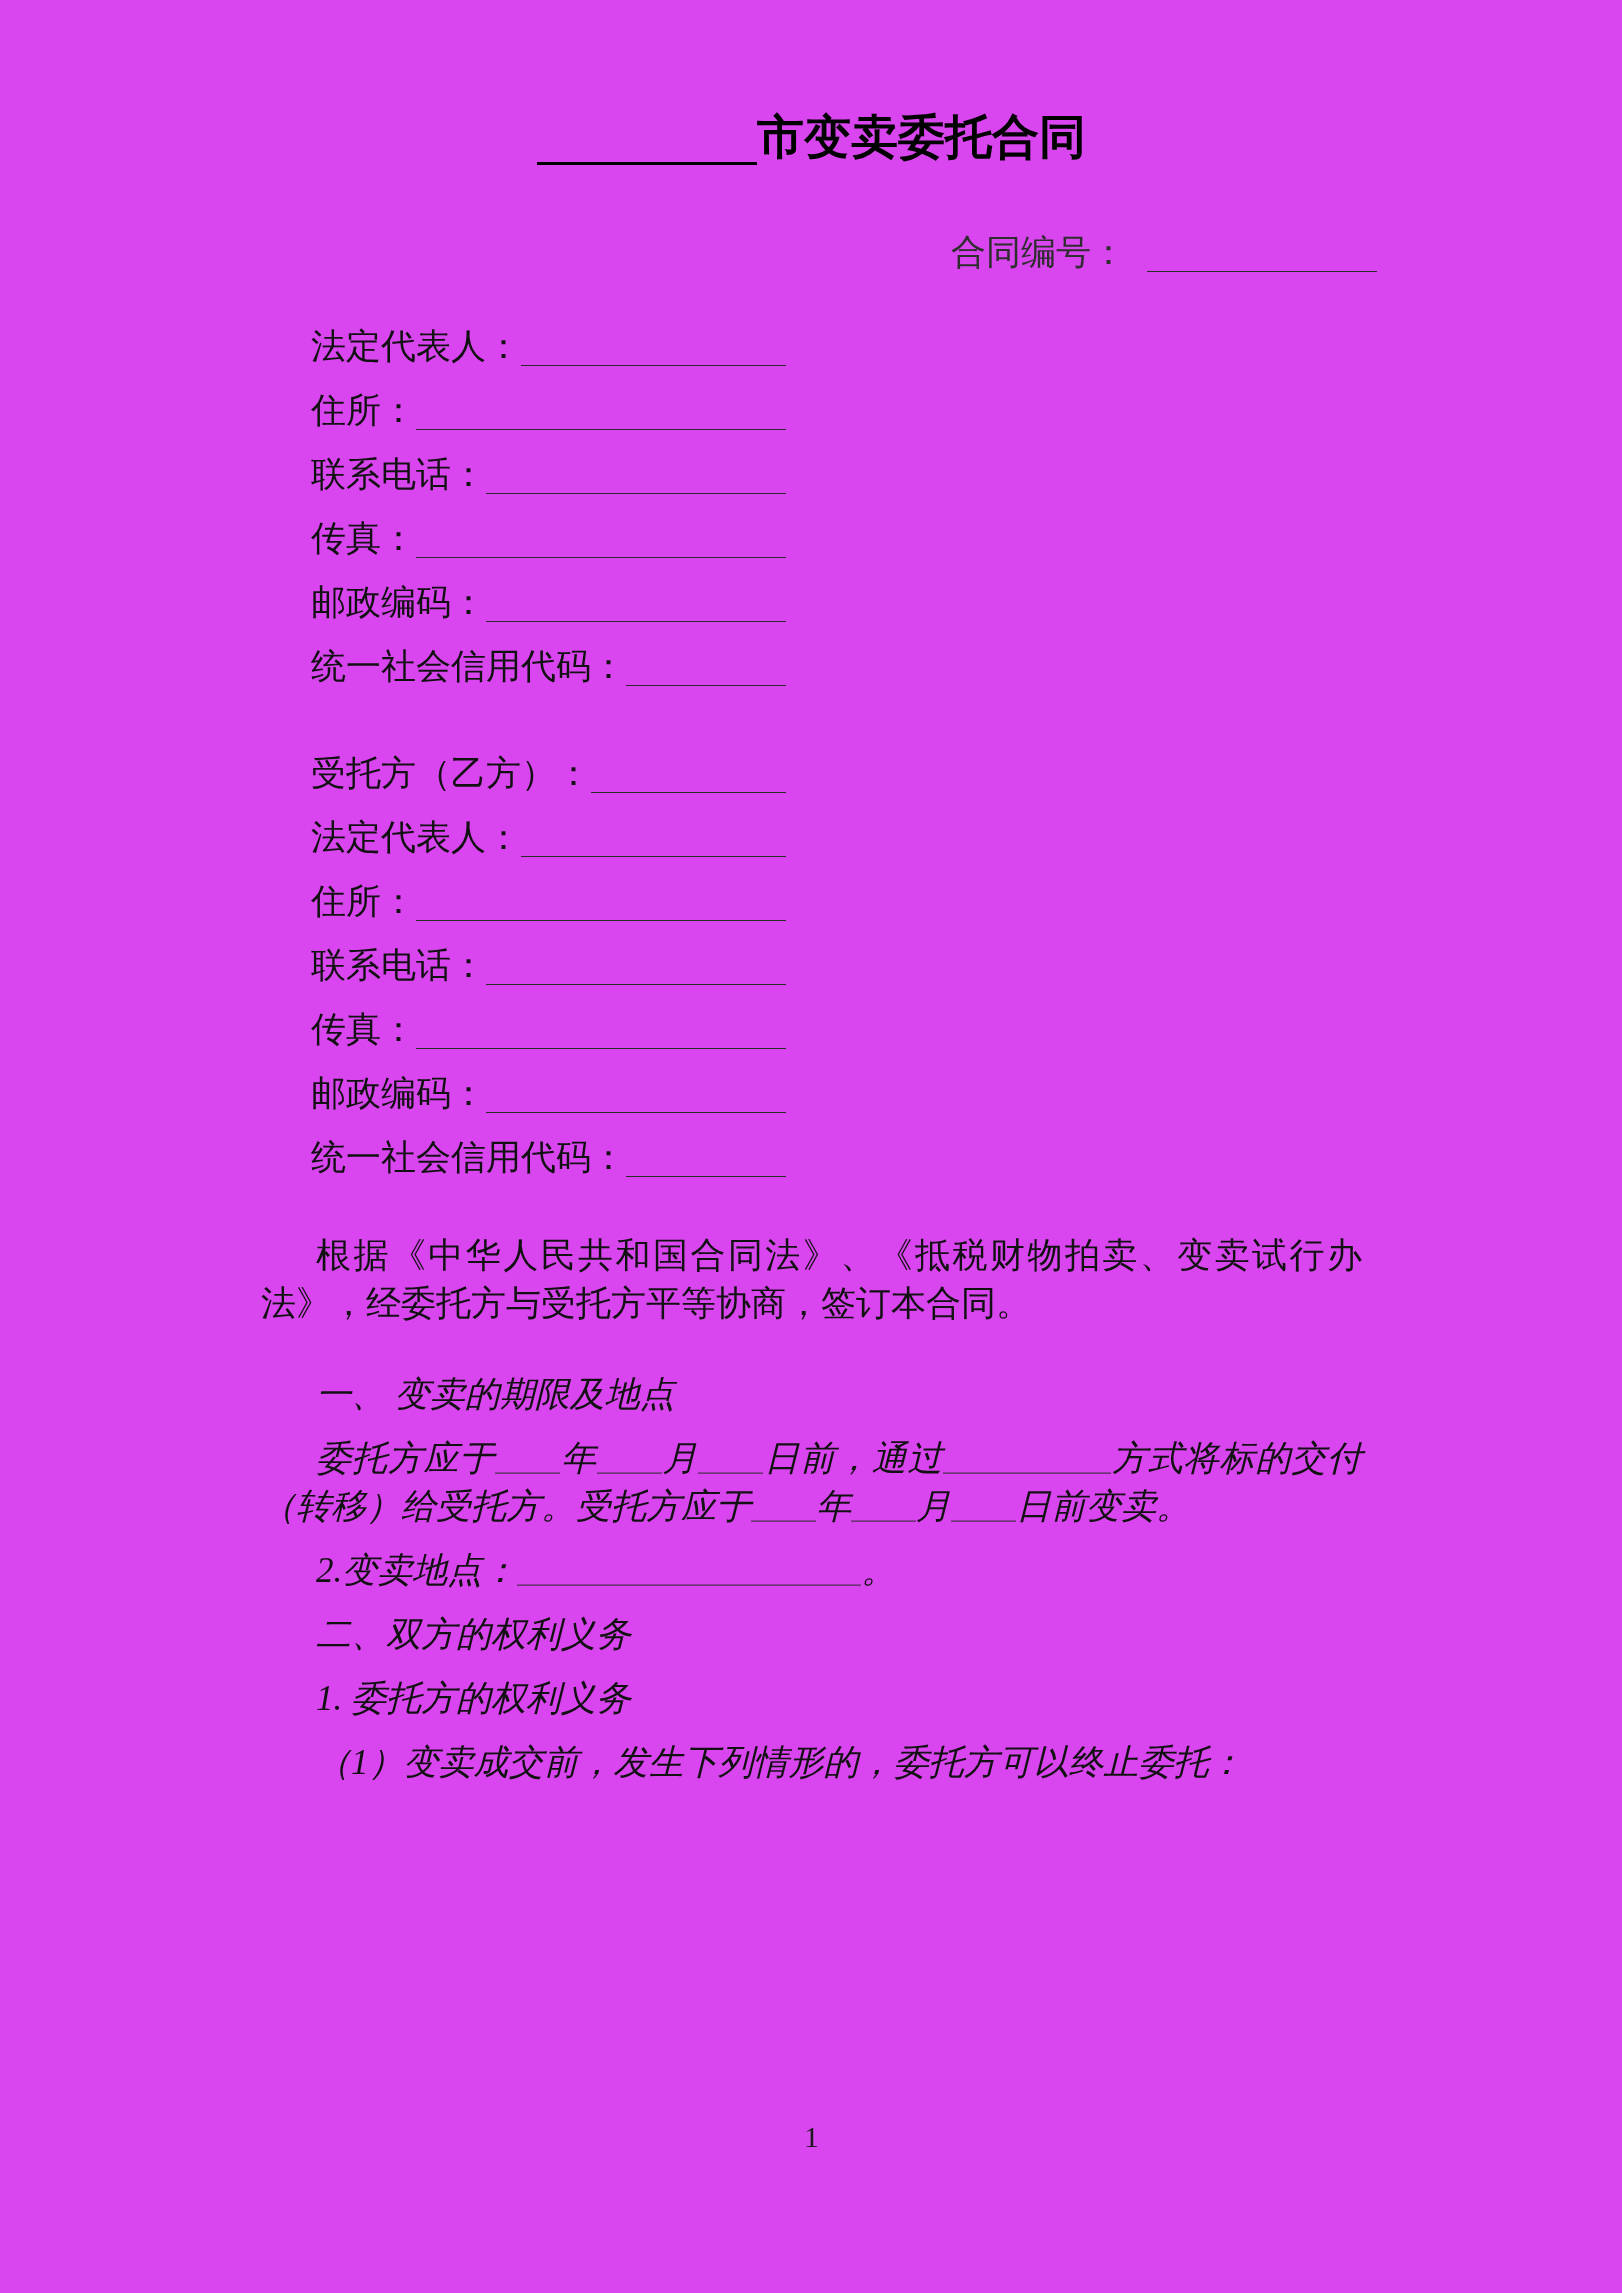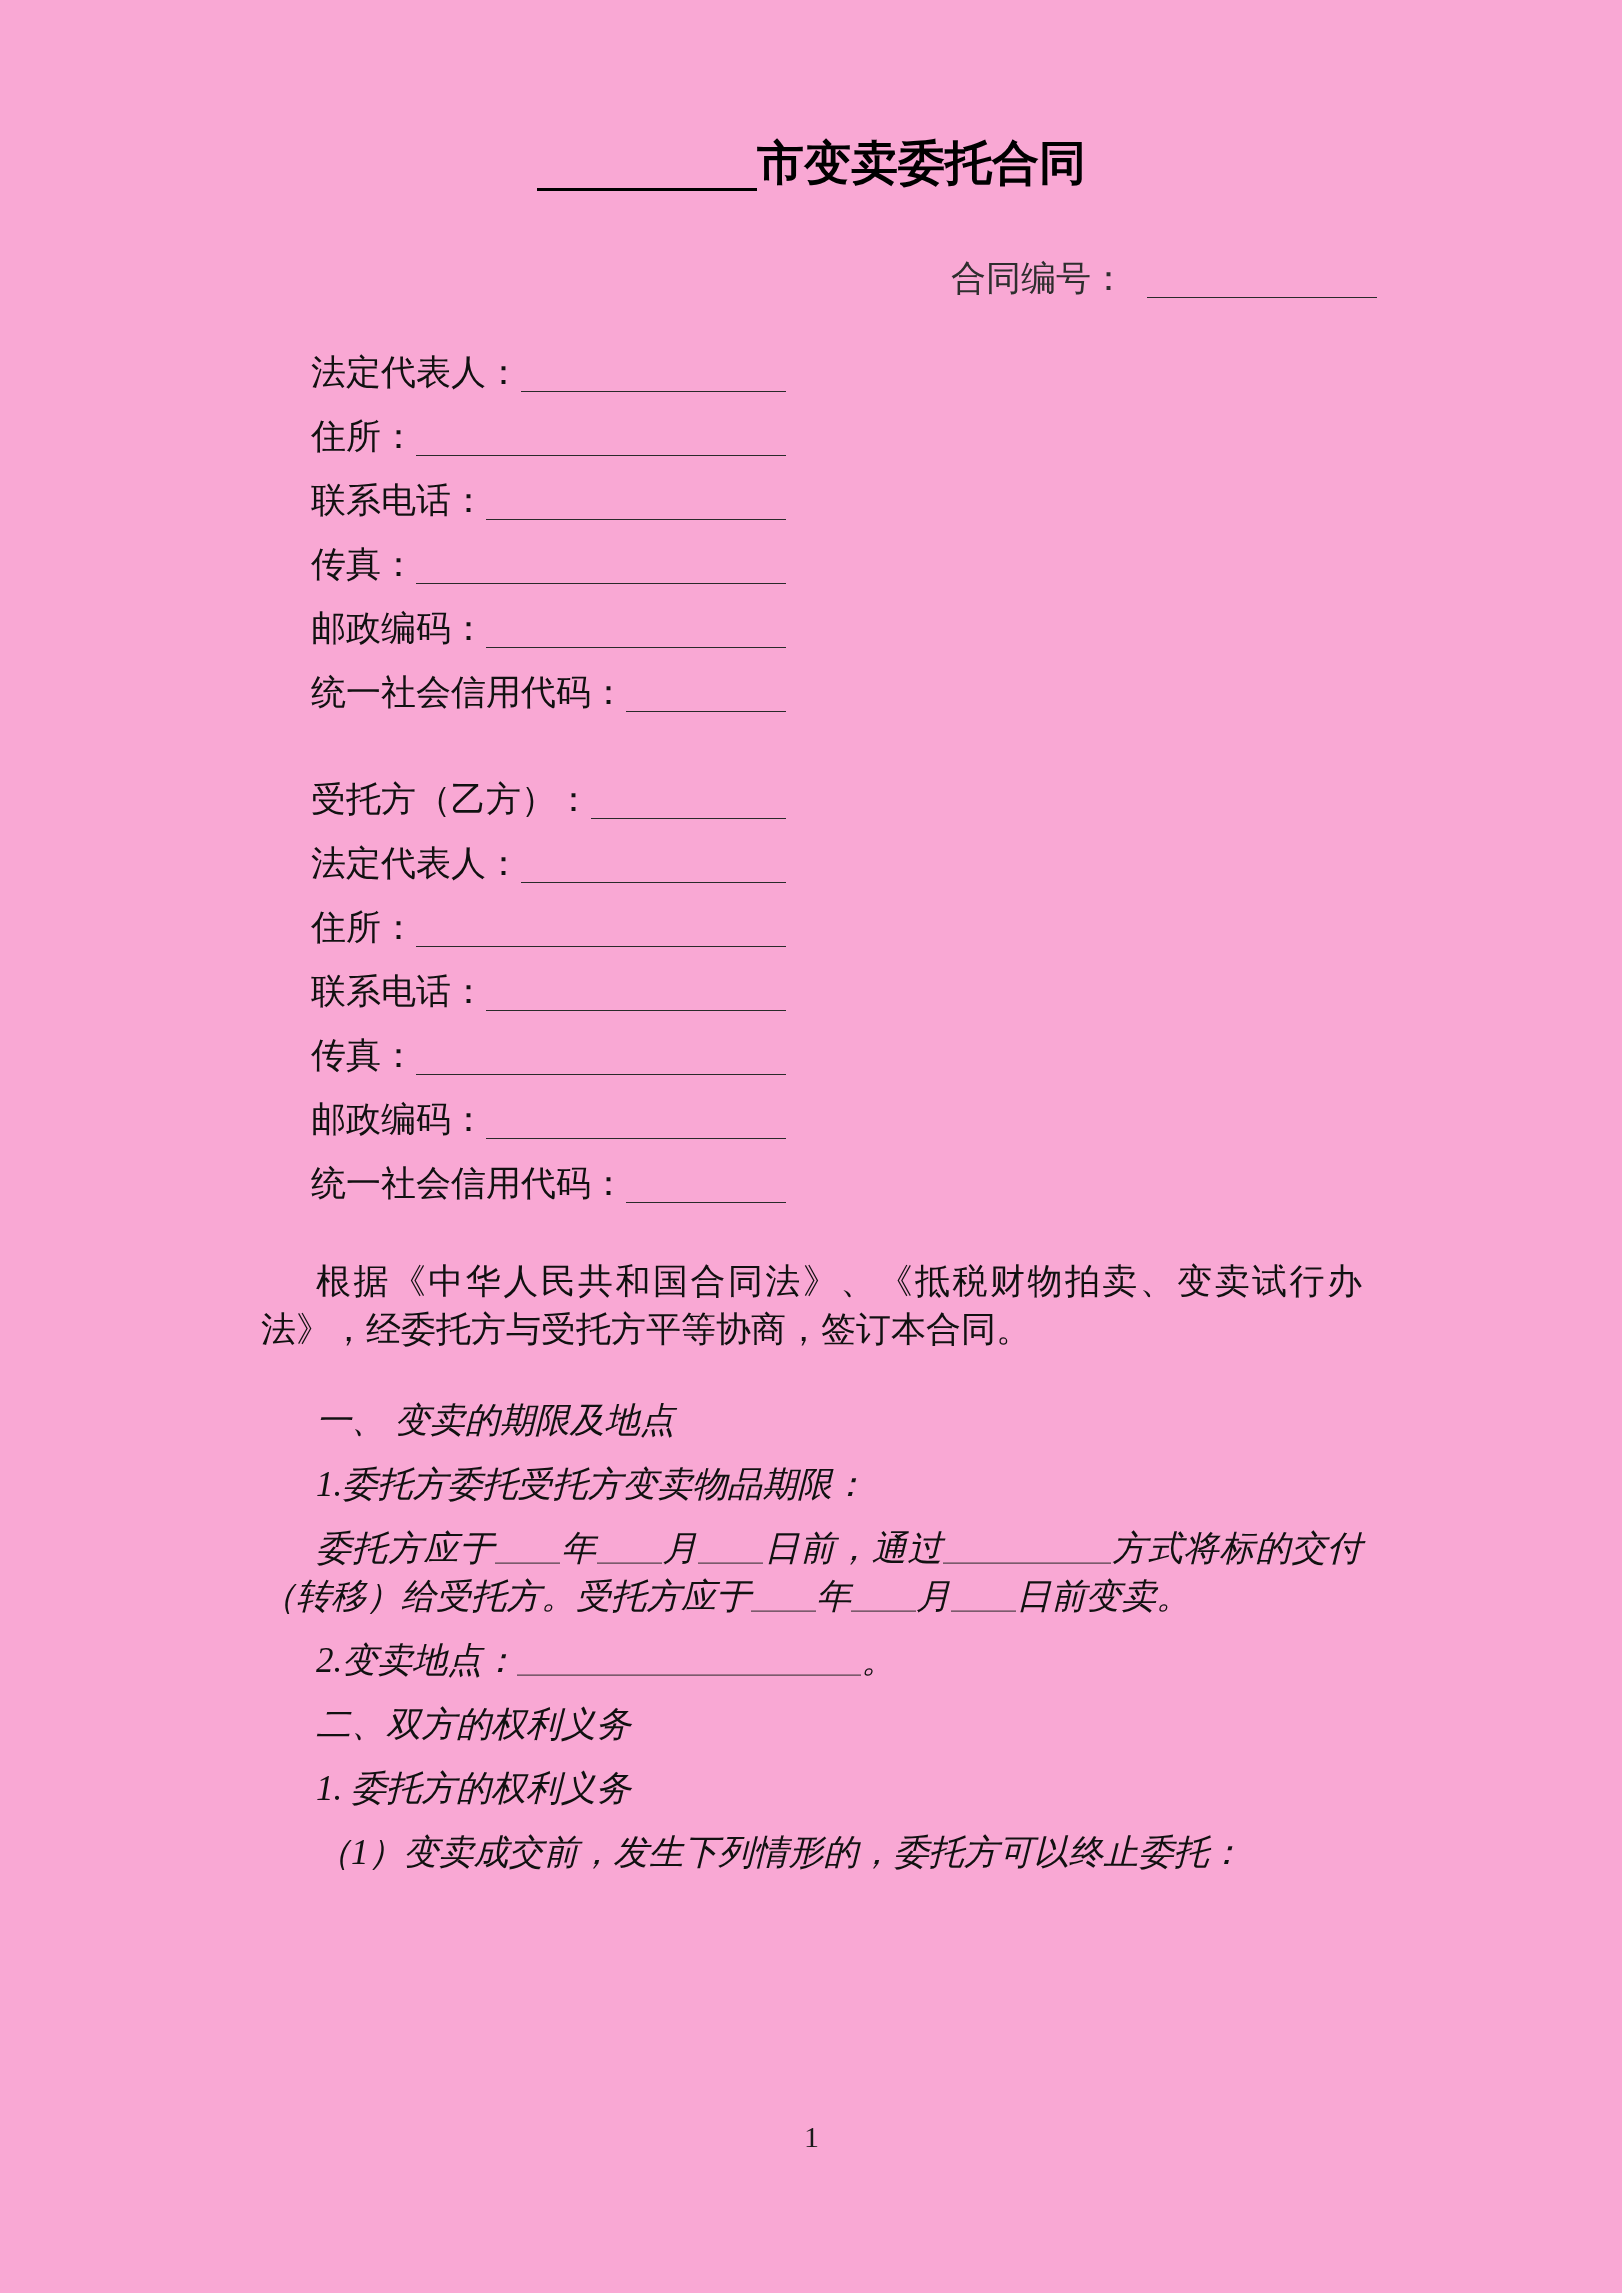--- a/index.html
+++ b/index.html
@@ -1,22 +1,22 @@
 <!DOCTYPE html>
 <html style="font-size:14.5px"><head>
 <meta charset="utf-8">
 <style>
   html, body { margin: 0; padding: 0; background: #ffffff; }
   .page {
     position: relative;
     width: 1623px;
     height: 2294px;
-    background: #f9a8d4;
+    background: #d946ef;
     box-sizing: border-box;
-    padding: 118px 245px 0 245px;
+    padding: 92px 245px 0 245px;
     font-family: "Liberation Serif", "DejaVu Serif", serif;
     color: #111111;
     font-size: 35px;
     overflow: hidden;
   }
   
   .title-row {
     display: flex;
     justify-content: center;
     align-items: flex-end;
@@ -157,21 +157,20 @@
     <div class="frow">
       <span class="flabel">统一社会信用代码：</span>
       <span class="fblank"></span>
     </div>
   </div>
 
   <p class="intro ind">根据《中华人民共和国合同法》、《抵税财物拍卖、变卖试行办法》，经委托方与受托方平等协商，签订本合同。</p>
 
   <div class="sections">
     <p class="ind">一、 变卖的期限及地点</p>
-    <p class="ind">1.委托方委托受托方变卖物品期限：</p>
     <p class="ind"><span>委托方应于</span><span class="blank w70"></span><span>年</span><span class="blank w70"></span><span>月</span><span class="blank w70"></span><span>日前，通过</span><span class="blank w185"></span><span>方式将标的交付（转移）给受托方。受托方应于</span><span class="blank w70"></span><span>年</span><span class="blank w70"></span><span>月</span><span class="blank w70"></span><span>日前变卖。</span></p>
     <p class="ind"><span>2.变卖地点：</span><span class="blank w378"></span><span>。</span></p>
     <p class="ind">二、双方的权利义务</p>
     <p class="ind">1. 委托方的权利义务</p>
     <p class="ind">（1）变卖成交前，发生下列情形的，委托方可以终止委托：</p>
   </div>
 
   <div class="page-num">1</div>
 
 </div>

